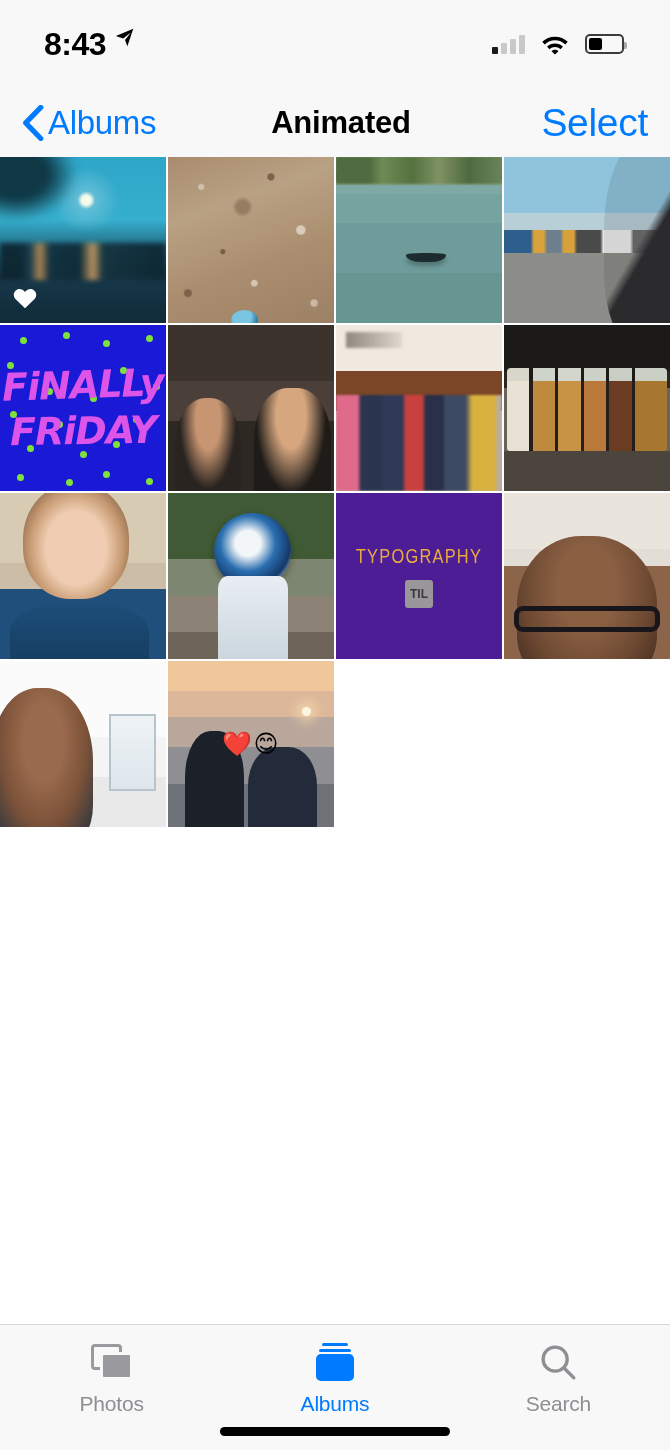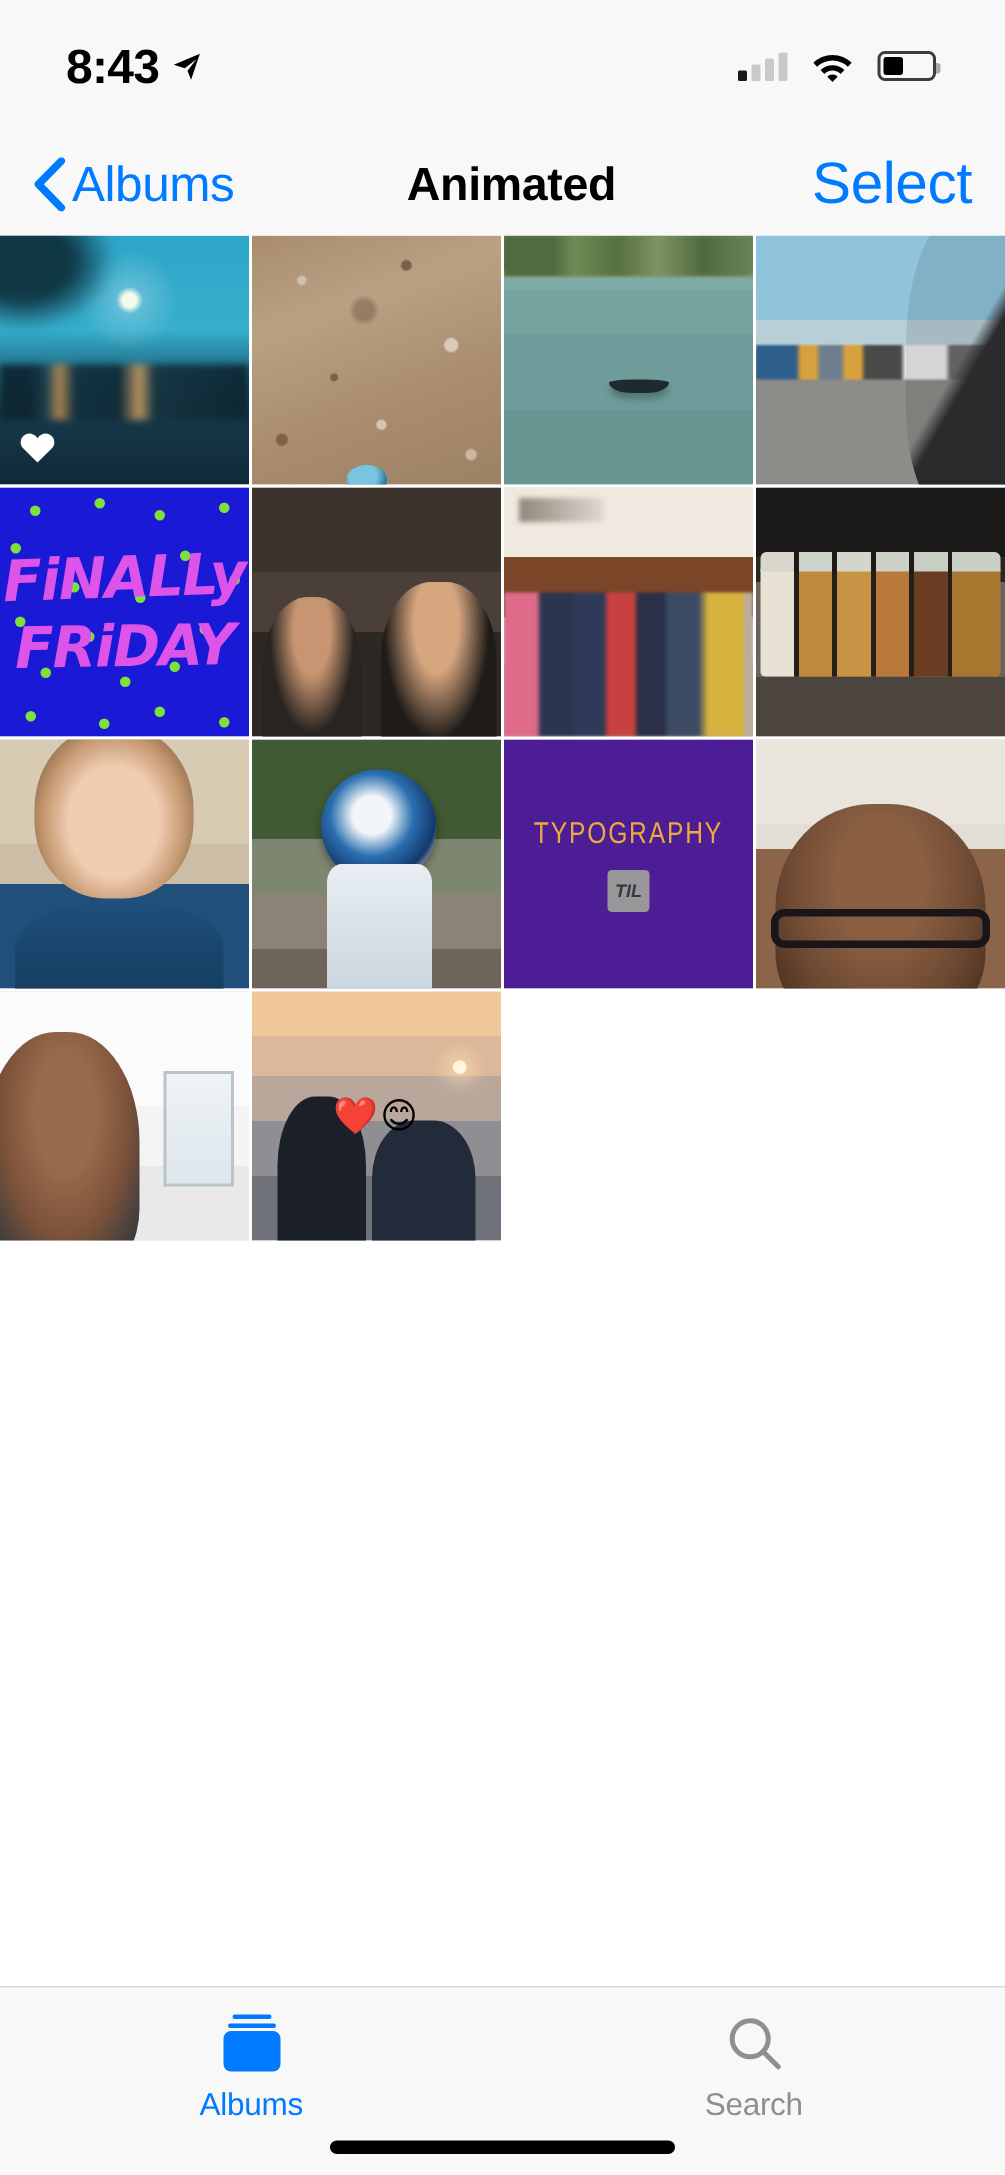--- a/index.html
+++ b/index.html
@@ -10,21 +10,21 @@
     -webkit-font-smoothing:antialiased;
   }
   .phone{ position:relative; width:670px; height:1450px; background:#fff; display:flex; flex-direction:column; }
 
   
   .statusbar{
     height:88px; flex:0 0 88px; background:#f8f8f8;
     display:flex; align-items:center; justify-content:space-between;
     padding:0 46px 0 44px; position:relative;
   }
-  .sb-left{ display:flex; align-items:center; gap:8px; }
+  .sb-left{ display:flex; gap:8px; }
   .sb-time{ font-size:32px; font-weight:bold; color:#000; letter-spacing:-0.5px; }
   .loc-arrow{ width:22px; height:22px; display:block; }
   .sb-right{ display:flex; align-items:center; gap:15px; }
   .signal{ display:flex; align-items:flex-end; gap:3px; height:20px; }
   .signal i{ display:block; width:6px; border-radius:1px; background:#c9c9c9; }
   .signal i:nth-child(1){ height:7px; background:#1a1a1a; }
   .signal i:nth-child(2){ height:11px; }
   .signal i:nth-child(3){ height:15px; }
   .signal i:nth-child(4){ height:19px; }
   .wifi{ width:30px; height:22px; }
@@ -175,21 +175,21 @@
     align-items:center; justify-content:center; gap:12px;
   }
   .a11 .tg-title{
     color:#e9ab3f; font-size:20px; letter-spacing:1.5px;
     font-family:"Liberation Sans Narrow","Liberation Sans", sans-serif;
     transform:scaleX(.82); white-space:nowrap;
   }
   .a11 .tg-logo{
     width:28px; height:28px; background:#9a979b; border-radius:3px;
     display:flex; align-items:center; justify-content:center;
-    color:#3a383c; font-size:12px; font-weight:bold; font-style:italic;
+    color:#3a383c; font-size:12px; font-weight:bold; 
   }
 
   
   .a12{ background:linear-gradient(#e9e5dd 0 34%, #e2ded6 34% 44%, #8c6449 44% 100%); }
   .a12:before{ content:""; position:absolute; left:8%; top:26%; width:84%; height:90%;
       background:radial-gradient(ellipse at 50% 34%, #8a5f42 0 30%, #6e4a33 62%, #4b3122 88%);
       border-radius:46% 46% 34% 34%; }
   .a12:after{ content:""; position:absolute; left:6%; top:68%; width:88%; height:16%;
       border:5px solid #18161a; border-radius:9px; box-sizing:border-box; }
 
@@ -368,20 +368,29 @@
           <span class="sun"></span>
           <span class="emoji">❤️😊</span>
         </div>
       </div>
 
     </div>
   </div>
 
   <div class="tabbar">
 
+    <div class="tab">
+      <span class="tab-icon">
+        <span class="ic-photos">
+            <span class="b"></span>
+            <span class="f"></span>
+          </span>
+      </span>
+      <span class="tab-label">Photos</span>
+    </div>
 
 
     <div class="tab active">
       <span class="tab-icon">
         <span class="ic-albums">
             <span class="s1"></span>
             <span class="s2"></span>
             <span class="bx"></span>
           </span>
       </span>

